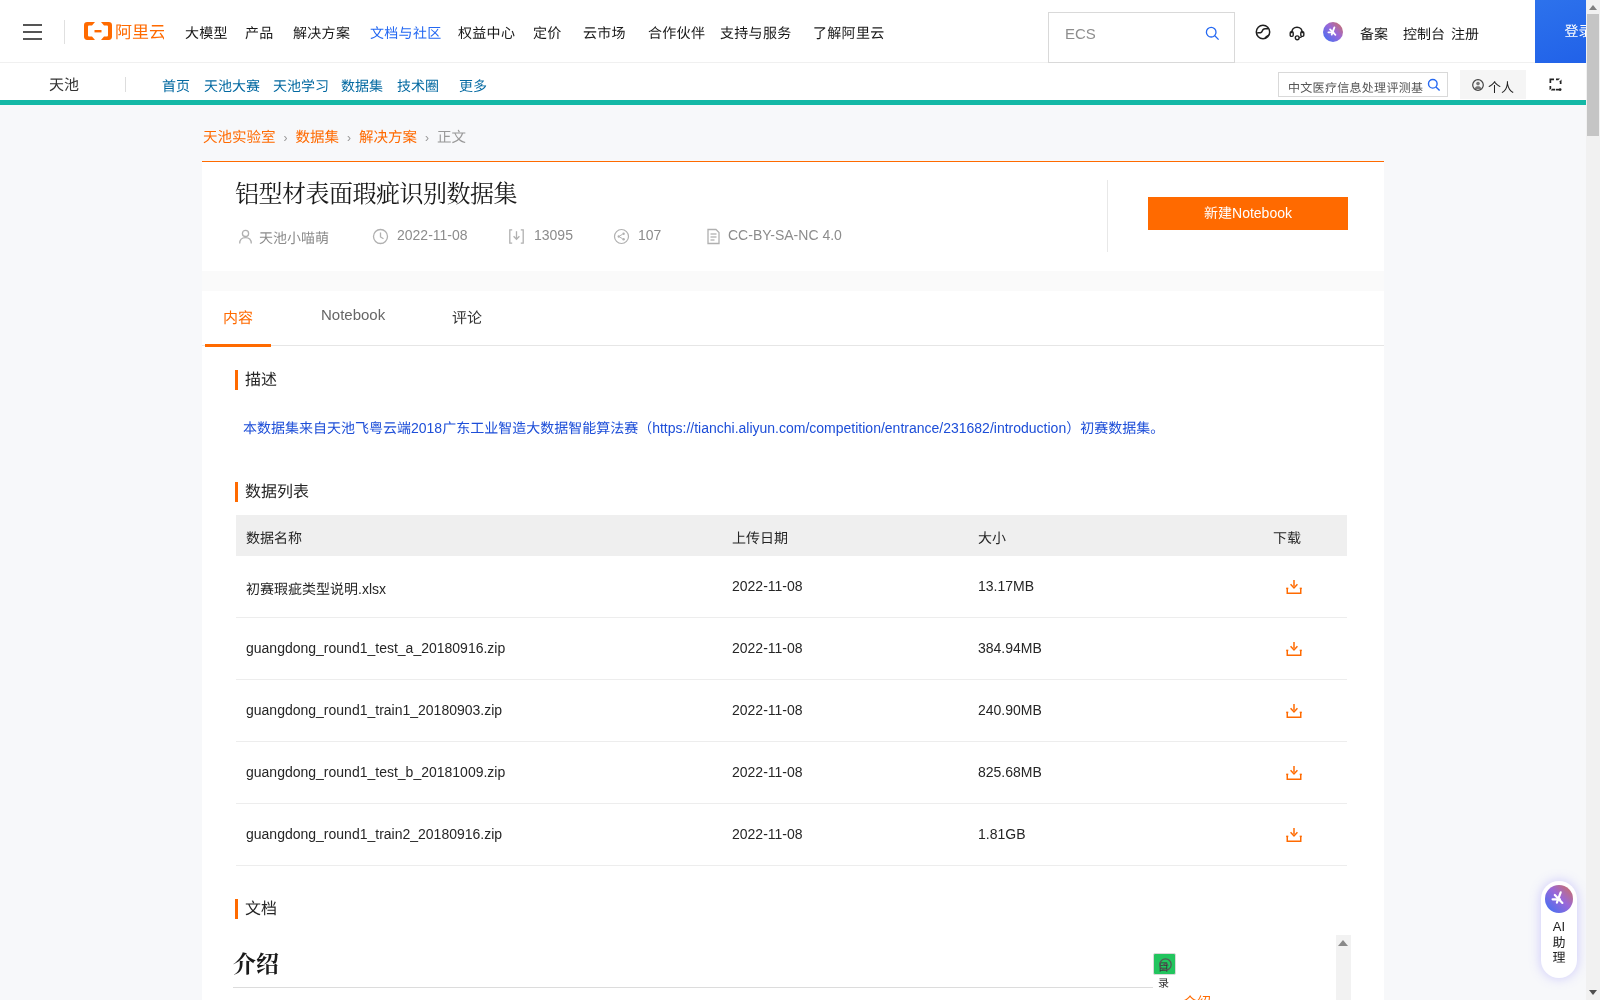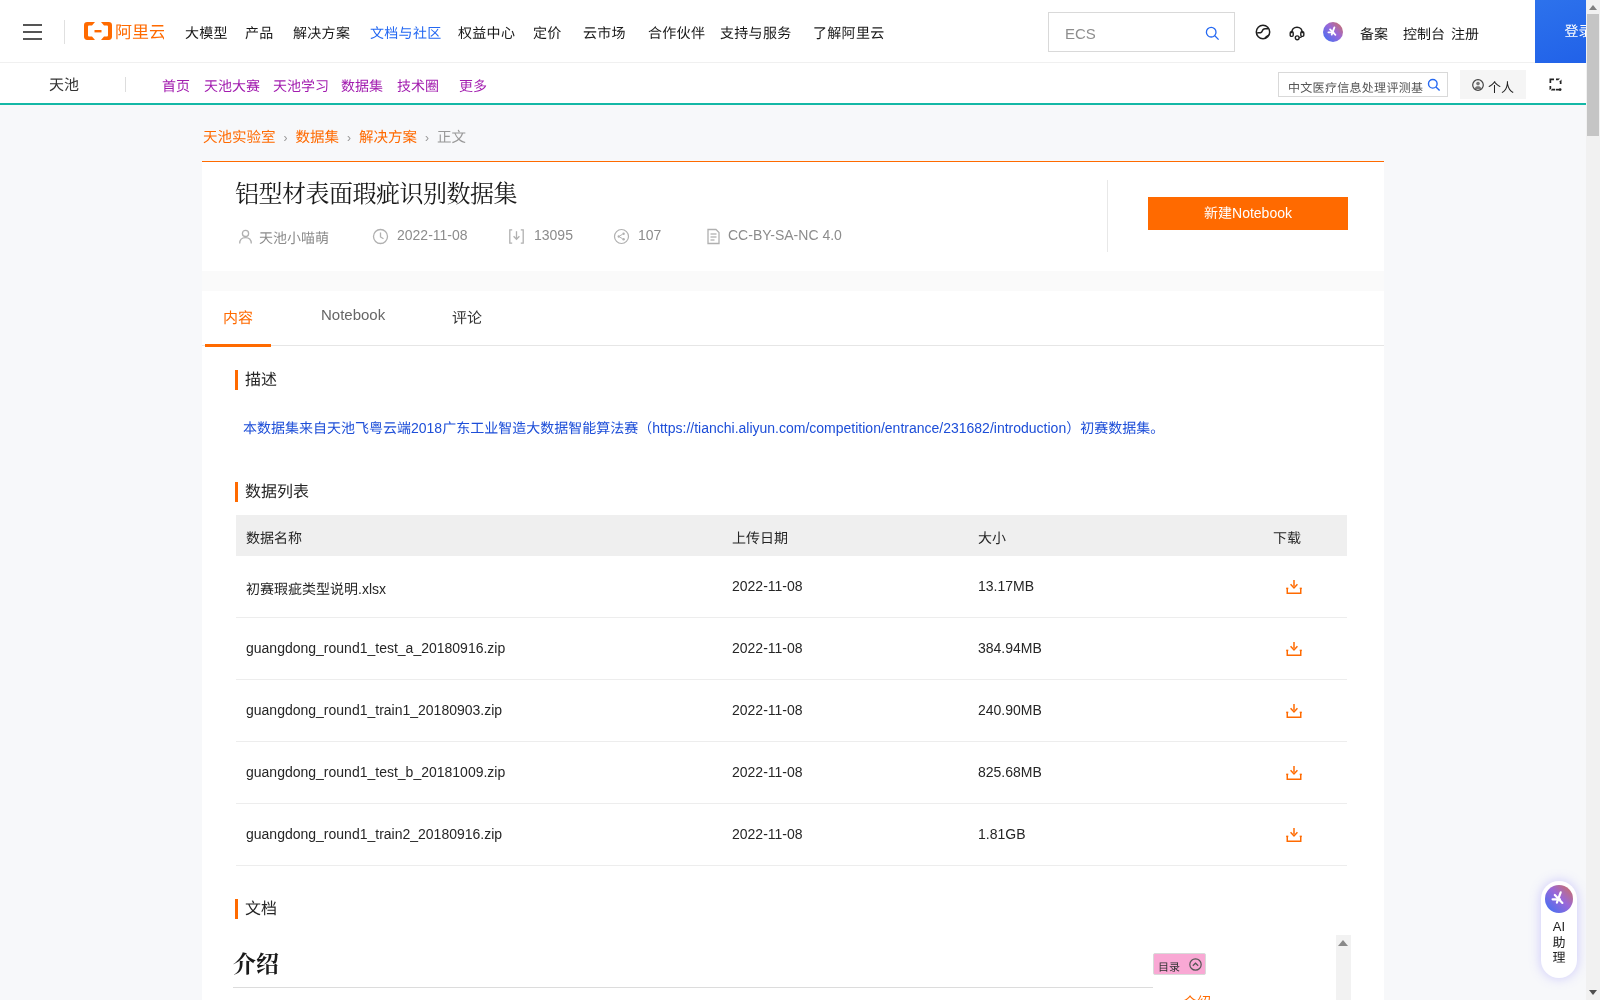--- a/index.html
+++ b/index.html
@@ -6,34 +6,34 @@
 * { margin:0; padding:0; box-sizing:border-box; }
 html,body { width:1600px; height:1000px; overflow:hidden; }
 body { font-family:"Liberation Sans", sans-serif; background:#fff; position:relative; }
 
 
 #topnav { position:absolute; left:0; top:0; width:1600px; height:63px; background:#fff; border-bottom:1px solid #f0f0f0; z-index:5; }
 .burger span { position:absolute; left:23px; width:19px; height:2px; background:#555; }
 .tdiv { position:absolute; left:64px; top:20px; width:1px; height:24px; background:#e0e0e0; }
 .navitem { position:absolute; top:22px; font-size:14px; color:#181818; letter-spacing:0.3px; }
 .navitem.blue { color:#2468f2; }
-#searchbox { position:absolute; left:1048px; top:12px; width:187px; height:40px; border:1px solid #d9d9d9; }
+#searchbox { position:absolute; left:1048px; top:12px; width:187px; height:51px; border:1px solid #d9d9d9; }
 #searchbox .ph { position:absolute; left:16px; top:12px; font-size:15px; color:#8e8e8e; }
 #searchbox svg { position:absolute; right:14px; top:13px; }
 .topicon { position:absolute; top:23px; }
 .toptxt { position:absolute; top:23px; font-size:14px; color:#181818; }
 #loginbtn { position:absolute; left:1499px; top:0; width:87px; height:63px; background:linear-gradient(160deg,#2d72ec,#1f5fe8); color:#fff; font-size:14px; text-align:center; line-height:63px;margin-left:36px; }
 #ailogo { position:absolute; left:1323px; top:22px; width:20px; height:20px; border-radius:50%; background:linear-gradient(225deg,#cc6f62 4%,#9a68d8 45%,#3b70f5 98%); }
 #ailogo svg { position:absolute; left:3px; top:3px; }
 
 
-#subnav { position:absolute; left:0; top:63px; width:1600px; height:42px; background:#fff; border-bottom:2px solid #14b8a6; z-index:4; }
+#subnav { position:absolute; left:0; top:63px; width:1600px; height:42px; background:#fff; border-bottom:5px solid #14b8a6; z-index:4; }
 #tianchi { position:absolute; left:49px; top:10px; font-size:15px; font-weight:400; color:#333; }
 .sdiv { position:absolute; left:125px; top:14px; width:1px; height:15px; background:#ddd; }
-.subitem { position:absolute; top:12px; font-size:14px; color:#a21caf; }
+.subitem { position:absolute; top:12px; font-size:14px; color:#0369a1; }
 #subsearch { position:absolute; left:1278px; top:9px; width:170px; height:25px; border:1px solid #d9d9d9; }
 #subsearch .ph { position:absolute; left:9px; top:5px; font-size:12px; color:#555; letter-spacing:0.3px; }
 #subsearch svg { position:absolute; right:6px; top:5px; }
 #personbtn { position:absolute; left:1460px; top:7px; width:66px; height:29px; background:#f5f5f5; }
 #personbtn span { position:absolute; left:28px; top:7px; font-size:13px; color:#222; }
 #personbtn svg { position:absolute; left:12px; top:9px; }
 #qricon { position:absolute; left:1549px; top:15px; }
 
 
 #pagebg { position:absolute; left:0; top:105px; width:1600px; height:895px; background:#f7f8fa; }
@@ -73,21 +73,21 @@
 #dtable .row { height:62px; background:#fff; border-bottom:1px solid #ededed; }
 #dtable .c { position:absolute; }
 .c1 { left:10px; } .c2 { left:496px; } .c3 { left:742px; } .c4 { left:1023px; width:70px; text-align:center; }
 #dtable .hrow .c4 { left:1016px; }
 #dtable .hrow .c { top:12px; } 
 .rowwrap { position:relative; }
 
 
 #introh { position:absolute; left:233px; top:946px; font-family:"Liberation Serif","Noto Serif CJK SC",serif; font-size:23px; font-weight:700; color:#1a1a1a; }
 #introhr { position:absolute; left:233px; top:987px; width:920px; height:1px; background:#dcdcdc; }
-#tocbtn { position:absolute; left:1153px; top:953px; width:53px; height:22px; background:#f9a8d4; border:1px solid #d9d9d9; border-radius:2px; }
+#tocbtn { position:absolute; left:1153px; top:953px; width:23px; height:22px; background:#22c55e; border:1px solid #d9d9d9; border-radius:2px; }
 #tocbtn span { position:absolute; left:4px; top:4px; font-size:11px; color:#333; }
 #tocbtn svg { position:absolute; right:3px; top:4px; }
 #tocintro { position:absolute; left:1183px; top:991px; font-size:14px; color:#ff6a00; }
 
 
 #innersb { position:absolute; left:1336px; top:935px; width:15px; height:65px; background:#f2f2f2; }
 #innersb .up { position:absolute; left:2px; top:5px; width:0; height:0; border-left:5.5px solid transparent; border-right:5.5px solid transparent; border-bottom:6px solid #8a8a8a; }
 
 
 #aipill { position:absolute; left:1541px; top:881px; width:36px; height:97px; background:#fff; border-radius:18px; box-shadow:0 0 12px rgba(120,110,255,0.35); z-index:8; }

